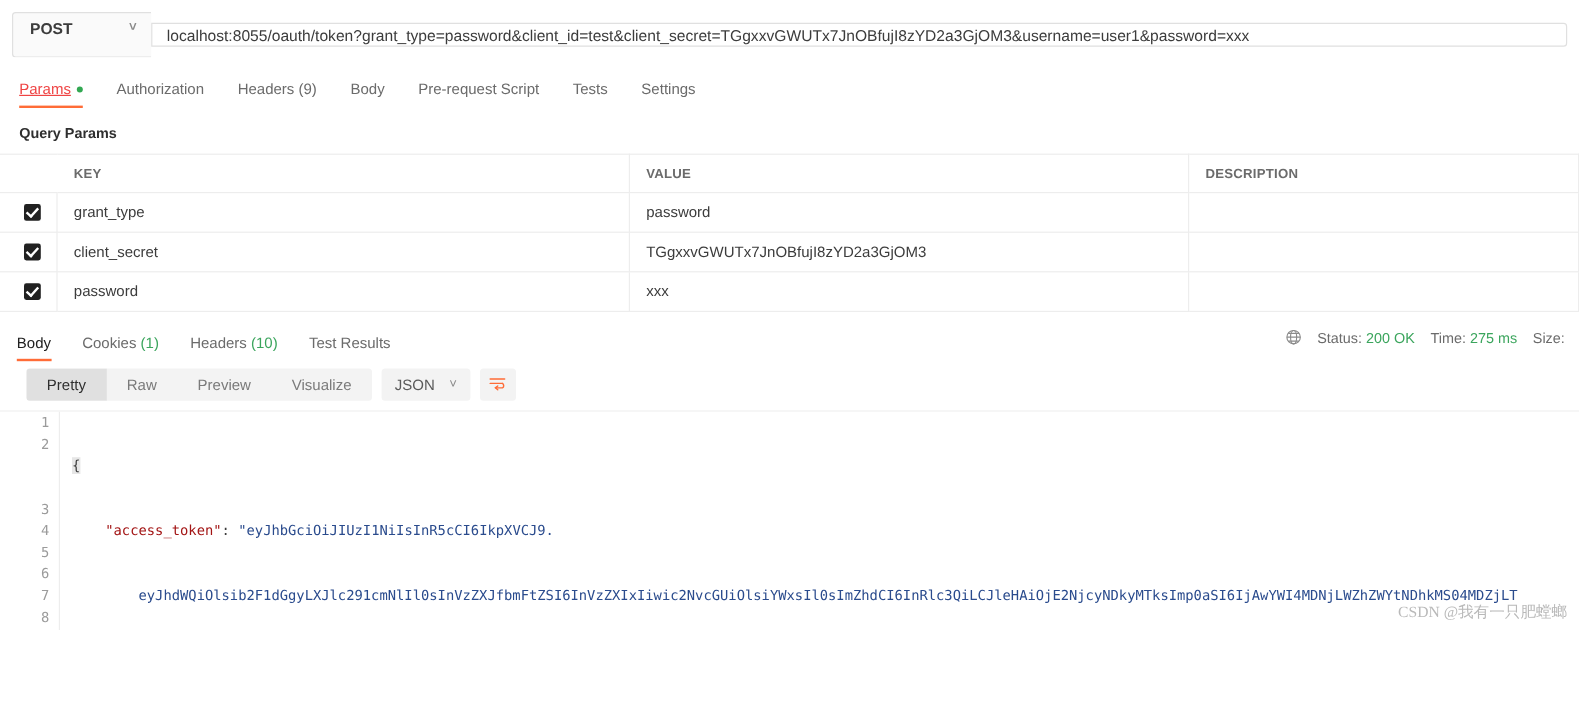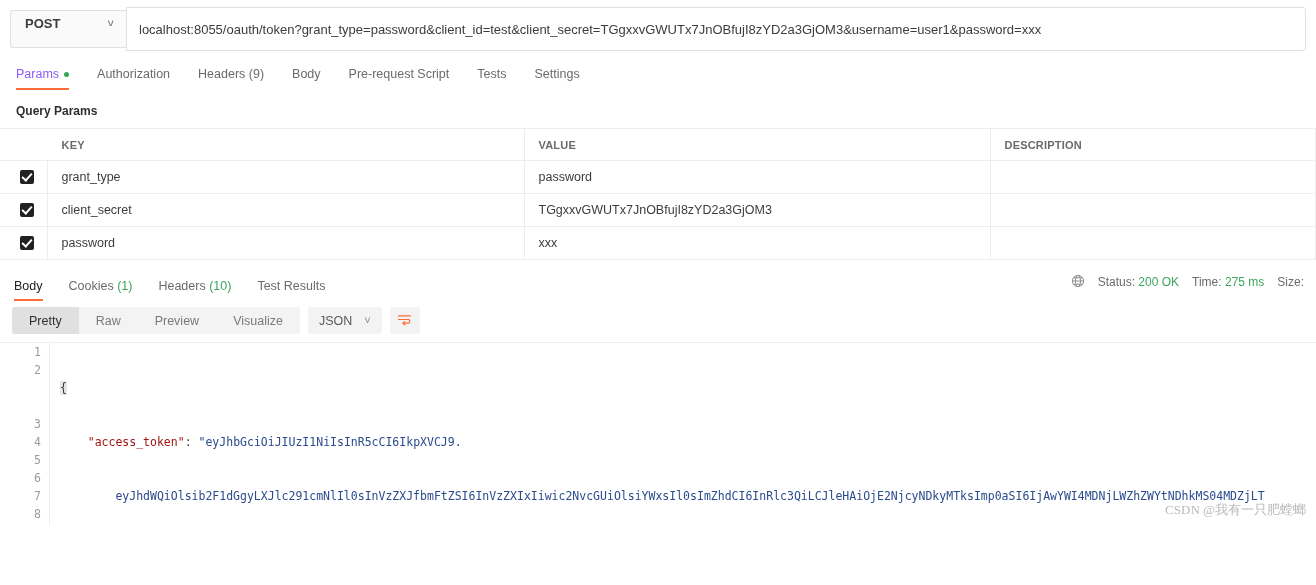--- a/index.html
+++ b/index.html
@@ -36,21 +36,21 @@
     color: #3c3c3c;
     cursor: pointer;
   }
   .chev {
     color: #8a8a8a;
     font-size: 11px;
     line-height: 1;
   }
   .url-input {
     flex: 1;
-    height: 44px;
+    height: 20px;
     border: 1px solid #e0e0e0;
     border-radius: 0 3px 3px 0;
     background: #ffffff;
     padding: 0 12px;
     font-size: 13px;
     color: #3c3c3c;
     font-family: "Liberation Sans", sans-serif;
     white-space: nowrap;
     overflow: hidden;
     display: flex;
@@ -70,21 +70,21 @@
     padding: 0 14px 9px 14px;
     font-size: 12.5px;
     color: #6b6b6b;
     cursor: pointer;
     white-space: nowrap;
     display: flex;
     align-items: center;
     gap: 5px;
   }
   .req-tab:first-child { padding-left: 2px; }
-  .req-tab.active { color: #8b5cf6; }
+  .req-tab.active { color: #ef4444; text-decoration: underline; }
   .req-tab.active::after {
     content: "";
     position: absolute;
     left: 0; right: 14px; bottom: 0;
     height: 2px;
     background: #ff6c37;
   }
   .req-tab:first-child.active::after { left: 2px; }
   .dot-green {
     width: 5px; height: 5px;
@@ -208,21 +208,21 @@
   }
   .resp-meta b { font-weight: normal; }
   .meta-val { color: #3ba55d; }
   .globe-icon { display: inline-block; color: #8a8a8a; line-height: 1; }
 
   
   .resp-toolbar {
     display: flex;
     align-items: center;
     gap: 8px;
-    padding: 6px 14px 8px 12px;
+    padding: 6px 14px 8px 22px;
   }
   .seg {
     display: flex;
     background: #f3f3f3;
     border-radius: 3px;
     overflow: hidden;
     height: 27px;
   }
   .seg-item {
     padding: 0 17px;

